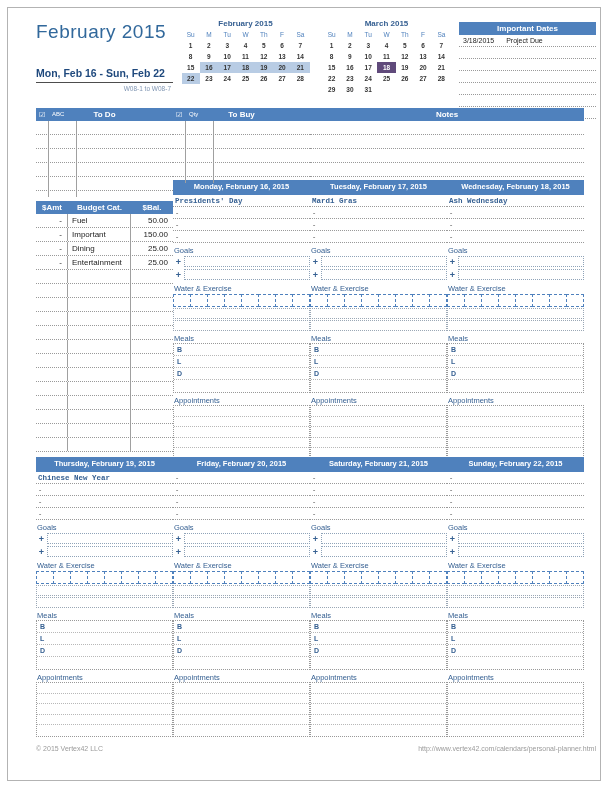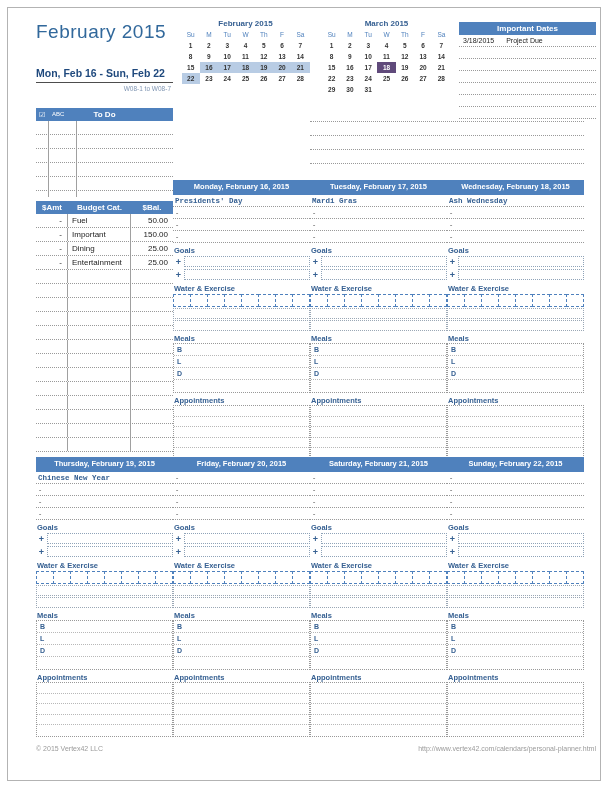--- a/index.html
+++ b/index.html
@@ -56,21 +56,21 @@
   .b-amt { width: 32px; text-align: left; padding-right: 5px; border-right: 1px solid #a0a0a0; height: 100%; display: flex; align-items: center; justify-content: flex-end; }
   .b-cat { flex: 1; padding-left: 4px; border-right: 1px solid #a0a0a0; height: 100%; display: flex; align-items: center; }
   .b-bal { width: 42px; padding-right: 5px; display: flex; align-items: center; justify-content: flex-end; }
   .b-hrow .b-amt, .b-hrow .b-cat, .b-hrow .b-bal { border-right: none; justify-content: center; padding: 0; }
 
   
   .day-panel { font-size: 7px; }
   .day-bar { height: 15px; line-height: 13px; font-size: 7.5px; }
   .note-row { height: 12px; border-bottom: 1px dotted #999; font-size: 7px; color: #555; padding-left: 2px; display: flex; align-items: center; font-family: Liberation Mono, monospace; }
   .note-row.holiday { color: #366092; font-weight: bold; font-size: 7.5px; }
-  .sec-label { height: 12px; font-size: 7.5px; font-weight: bold; color: #366092; display: flex; align-items: flex-end; padding-left: 1px; }
+  .sec-label { height: 12px; font-size: 7.5px; font-weight: normal; color: #366092; display: flex; align-items: flex-end; padding-left: 1px; }
   .goal-row { display: flex; height: 13px; align-items: center; }
   .goal-plus { width: 11px; text-align: center; color: #366092; font-weight: bold; font-size: 9px; }
   .goal-box { flex: 1; height: 11px; border: 1px dotted #8fa3b8; }
   .tracker { display: flex; height: 13px; margin-top: 1px; }
   .t-cell { flex: 1; border: 1px dashed #4F81BD; margin-left: -1px; }
   .t-cell:first-child { margin-left: 0; }
   .exer-wrap .water-line { height: 11px; border: 1px dotted #9aa7b5; margin-top: 1px; }
   .box { border: 1px dotted #999; }
   .meals-box { height: 50px; }
   .meal-row { height: 12px; border-bottom: 1px dotted #b8b8b8; font-size: 7px; font-weight: bold; color: #366092; padding-left: 3px; display: flex; align-items: center; }
@@ -216,22 +216,40 @@
             <div class="dotted-row"></div>
             <div class="dotted-row"></div>
             <div class="dotted-row"></div>
             <div class="dotted-row"></div>
           </div>
         <div class="vline v1"></div>
         <div class="vline v2"></div>
       </div>
     </div>
 
+    <div class="tobuy-sec">
+      <div class="bar list-header">
+        <span class="lh-check">☑</span>
+        <span class="lh-col2">Qty</span>
+        <span>To Buy</span>
+      </div>
+      <div class="list-body">
+        <div>
+            <div class="dotted-row"></div>
+            <div class="dotted-row"></div>
+            <div class="dotted-row"></div>
+            <div class="dotted-row"></div>
+          </div>
+        <div class="vline v1"></div>
+        <div class="vline v2"></div>
+      </div>
+    </div>
 
     <div class="notes-sec">
+      <div class="bar">Notes</div>
       <div>
           <div class="dotted-row"></div>
           <div class="dotted-row"></div>
           <div class="dotted-row"></div>
           <div class="dotted-row"></div>
         </div>
     </div>
 
     <div class="budget">
       <div class="bar b-hrow">

